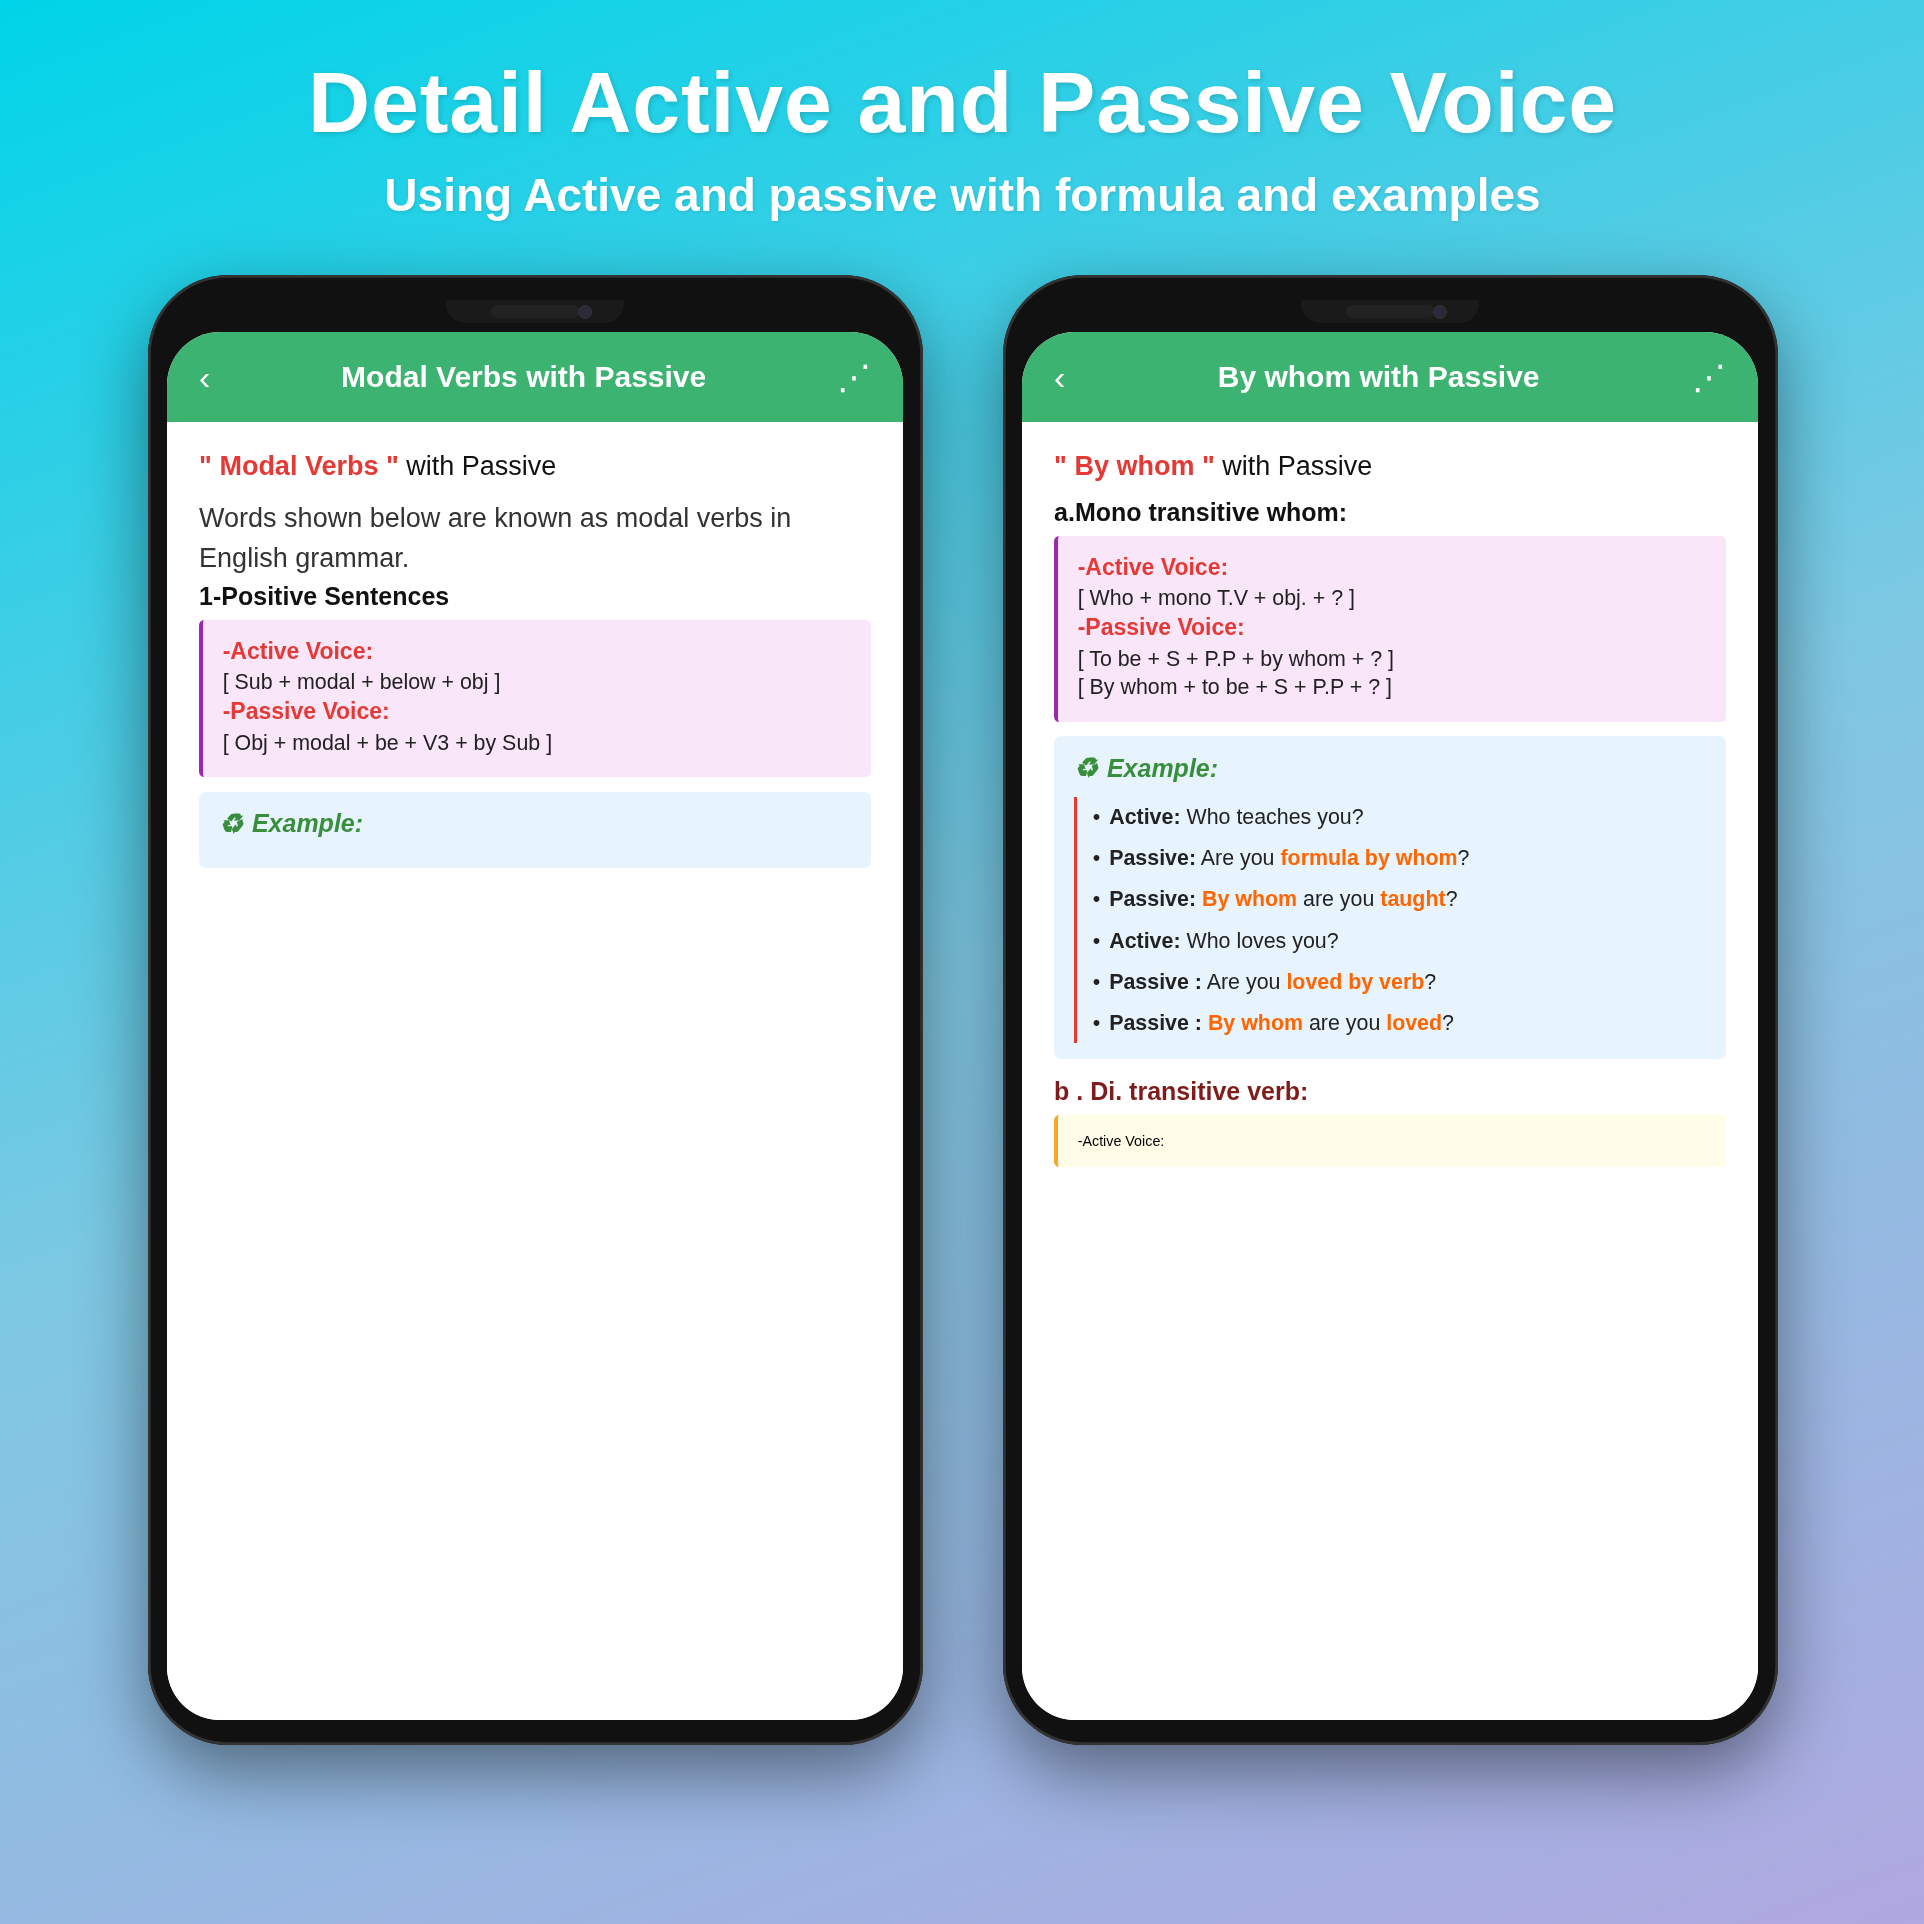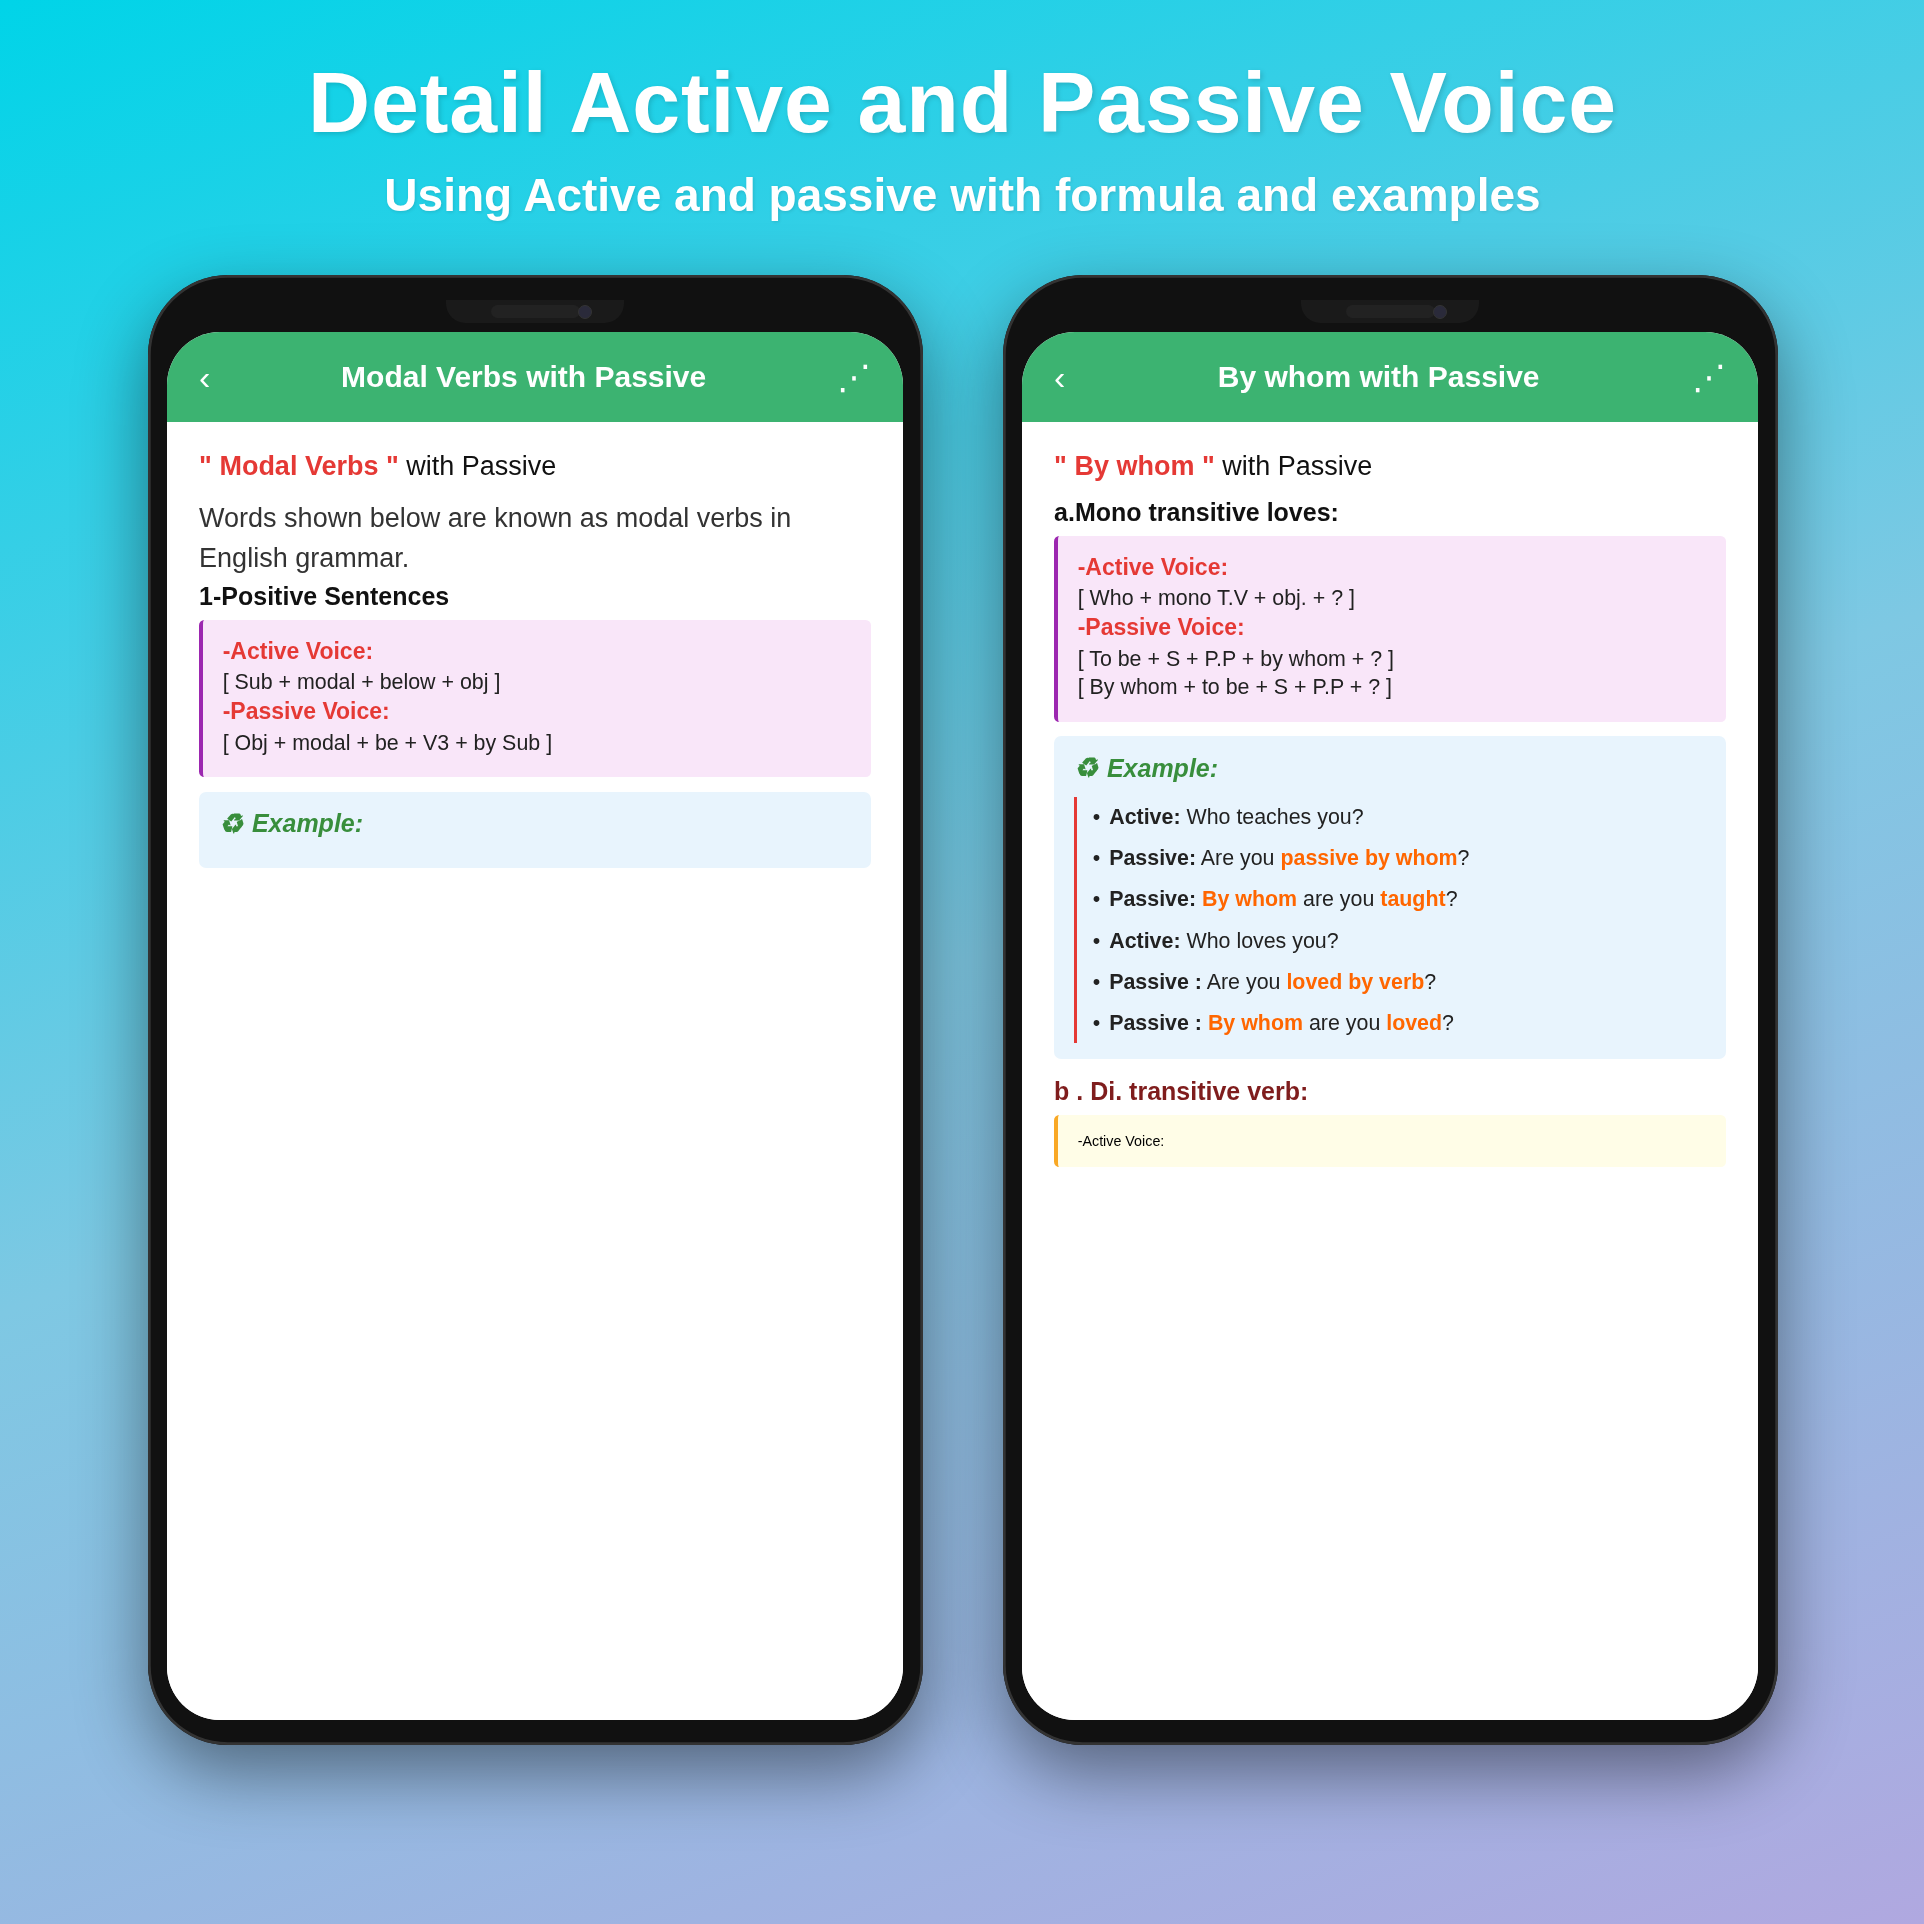--- a/index.html
+++ b/index.html
@@ -330,38 +330,38 @@
         <span class="app-header-title">By whom with Passive</span>
         <span class="header-icon">⋰</span>
       </div>
 
       <div class="app-content">
 
         <div class="section-heading">
           <span class="keyword-red">" By whom "</span><span class="keyword-dark"> with Passive</span>
         </div>
 
-        <div class="mono-label">a.Mono transitive loves:</div>
+        <div class="mono-label">a.Mono transitive whom:</div>
 
         <div class="formula-box">
           <div class="voice-label">-Active Voice:</div>
           <div class="formula-text">[ Who + mono T.V + obj. + ? ]</div>
           <div class="voice-label">-Passive Voice:</div>
           <div class="formula-text">[ To be + S + P.P + by whom + ? ]</div>
           <div class="formula-text">[ By whom + to be + S + P.P + ? ]</div>
         </div>
 
         <div class="example-box">
           <div class="example-header">
             <span class="recycle-icon">♻</span>
             <span>Example:</span>
           </div>
           <ul class="example-list">
             <li><strong>Active:</strong> Who teaches you?</li>
-            <li><strong>Passive:</strong> Are you <span class="keyword-orange">passive by whom</span>?</li>
+            <li><strong>Passive:</strong> Are you <span class="keyword-orange">formula by whom</span>?</li>
             <li><strong>Passive:</strong> <span class="keyword-orange">By whom</span> are you <span class="keyword-orange">taught</span>?</li>
             <li><strong>Active:</strong> Who loves you?</li>
             <li><strong>Passive :</strong> Are you <span class="keyword-orange">loved by verb</span>?</li>
             <li><strong>Passive :</strong> <span class="keyword-orange">By whom</span> are you <span class="keyword-orange">loved</span>?</li>
           </ul>
         </div>
 
         <div class="di-label">b . Di. transitive verb:</div>
         <div class="formula-box-yellow">
           <div class="voice-label">-Active Voice:</div>

